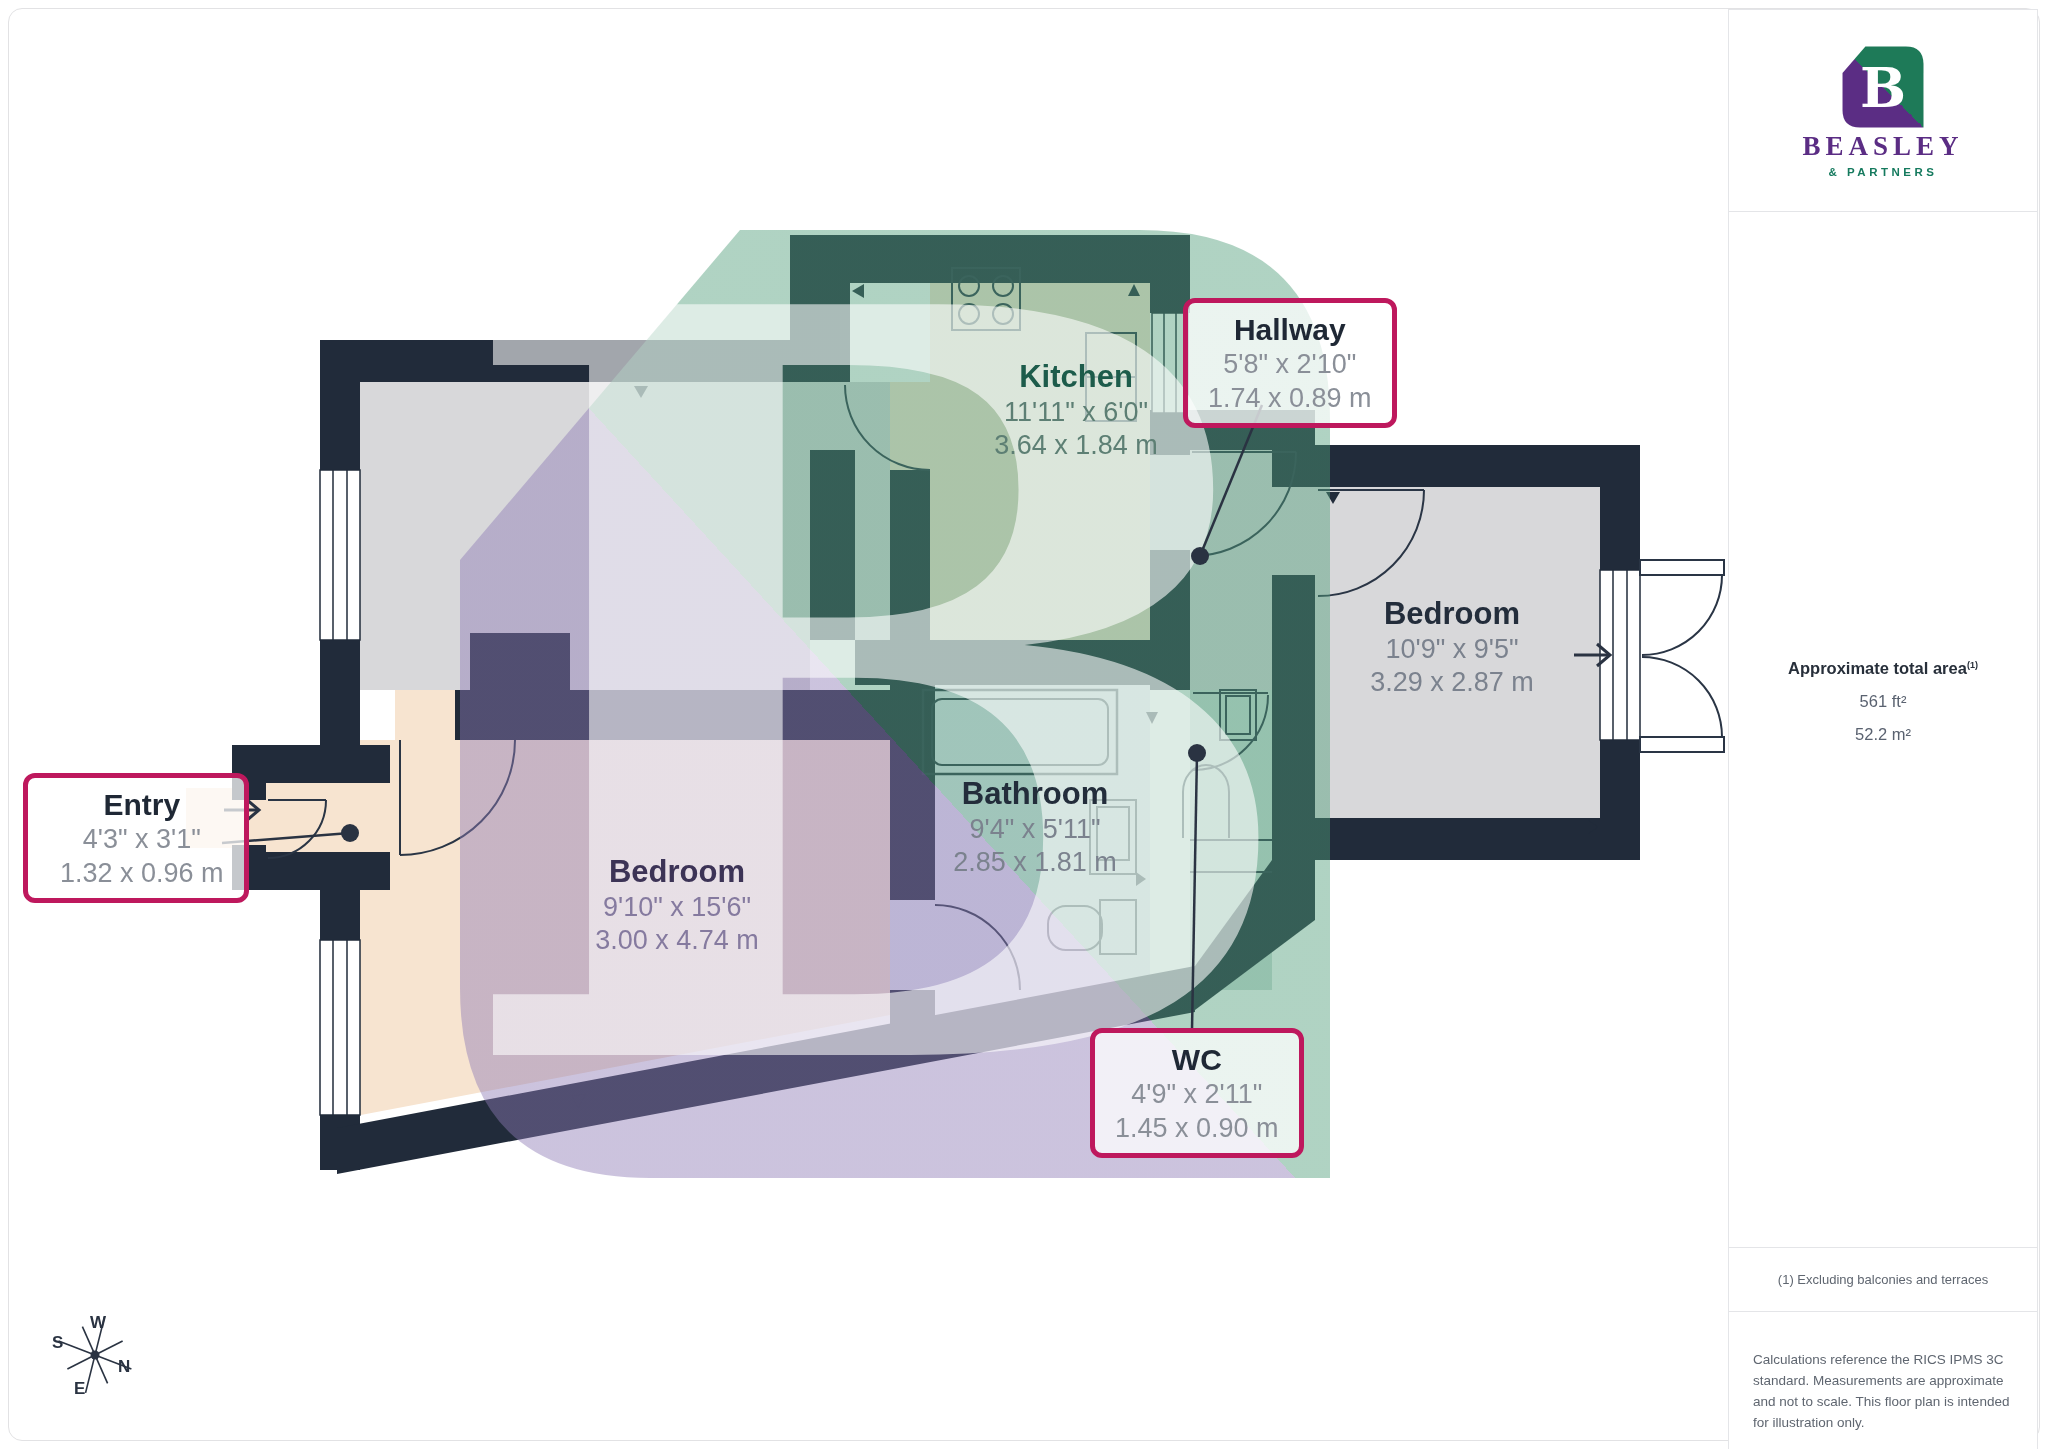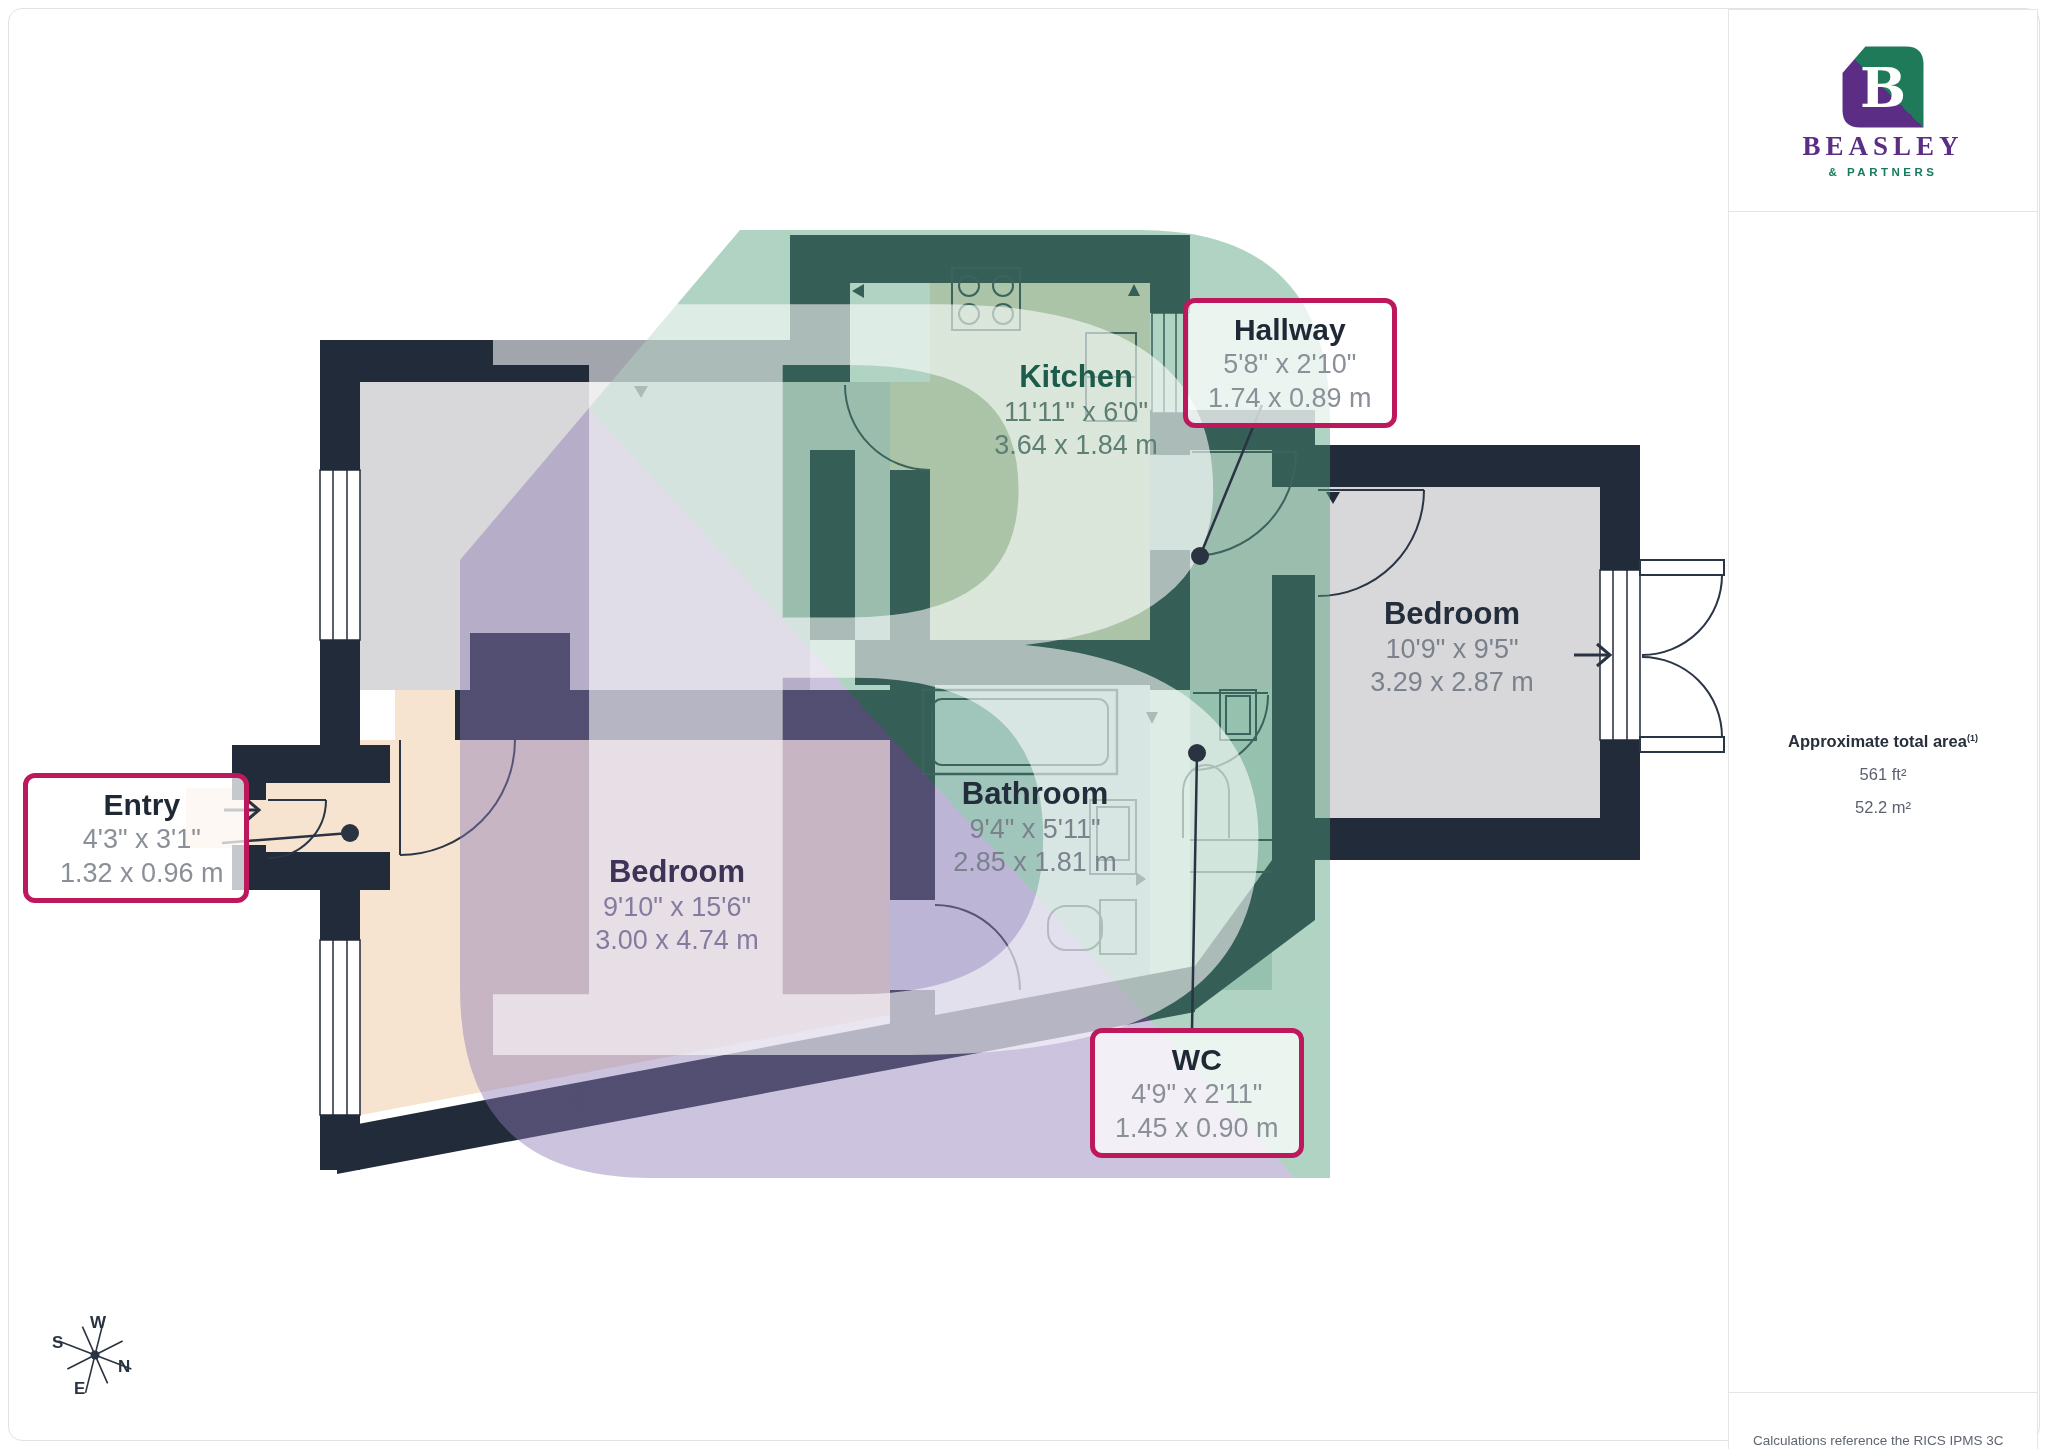--- a/index.html
+++ b/index.html
@@ -24,21 +24,21 @@
   
   .compass{position:absolute;left:38px;top:1295px;width:130px;height:130px;}
   .compass span{position:absolute;font-size:17px;font-weight:bold;color:#2a3342;}
 
   
   .sidebar{position:absolute;left:1728px;top:10px;width:310px;height:1429px;background:#fff;}
   .s-box{border:1px solid #e4e5e8;margin-top:-1px;box-sizing:border-box;background:#fff;}
   .s-logo{height:203px;display:flex;flex-direction:column;align-items:center;justify-content:center;}
   .logo-name{font-family:"Liberation Serif",serif;font-size:27px;font-weight:bold;letter-spacing:5px;color:#5b2d84;margin-top:0;}
   .logo-tag{font-size:11.5px;font-weight:bold;letter-spacing:3.5px;color:#157a5e;margin-top:4px;}
-  .s-area{height:1182px;display:flex;flex-direction:column;align-items:center;justify-content:center;}
+  .s-area{height:1037px;display:flex;flex-direction:column;align-items:center;justify-content:center;}
   .s-area-inner{margin-top:-56px;text-align:center;}
   .area-head{font-size:16.5px;font-weight:bold;color:#272f3a;}
   .area-head sup{font-size:9px;}
   .area-val{font-size:16.5px;color:#5a6270;margin-top:14px;}
   .s-foot{height:65px;display:flex;align-items:center;justify-content:center;font-size:13px;color:#5f6670;}
   .s-calc{height:272px;padding:38px 24px 0;font-size:13.5px;color:#5f6670;line-height:1.55;text-align:left;box-sizing:border-box;}
   .credit{margin-top:24px;font-size:17px;letter-spacing:1px;color:#3a3f46;}
   .credit b{font-weight:bold;}
 </style>
 </head>
@@ -292,20 +292,23 @@
     <div class="s-box s-area">
       <div class="s-area-inner">
         <div class="area-head">
           <span>Approximate total area</span><sup>(1)</sup>
         </div>
         <div class="area-val">561 ft²</div>
         <div class="area-val">52.2 m²</div>
       </div>
     </div>
 
+    <div class="s-box s-foot">
+      <span>(1) Excluding balconies and terraces</span>
+    </div>
 
     <div class="s-box s-calc">
       <div>Calculations reference the RICS IPMS 3C standard. Measurements are approximate and not to scale. This floor plan is intended for illustration only.</div>
       <div class="credit">
         <span>GIRAFFE</span><b>360</b>
       </div>
     </div>
   </aside>
 </div>
 

